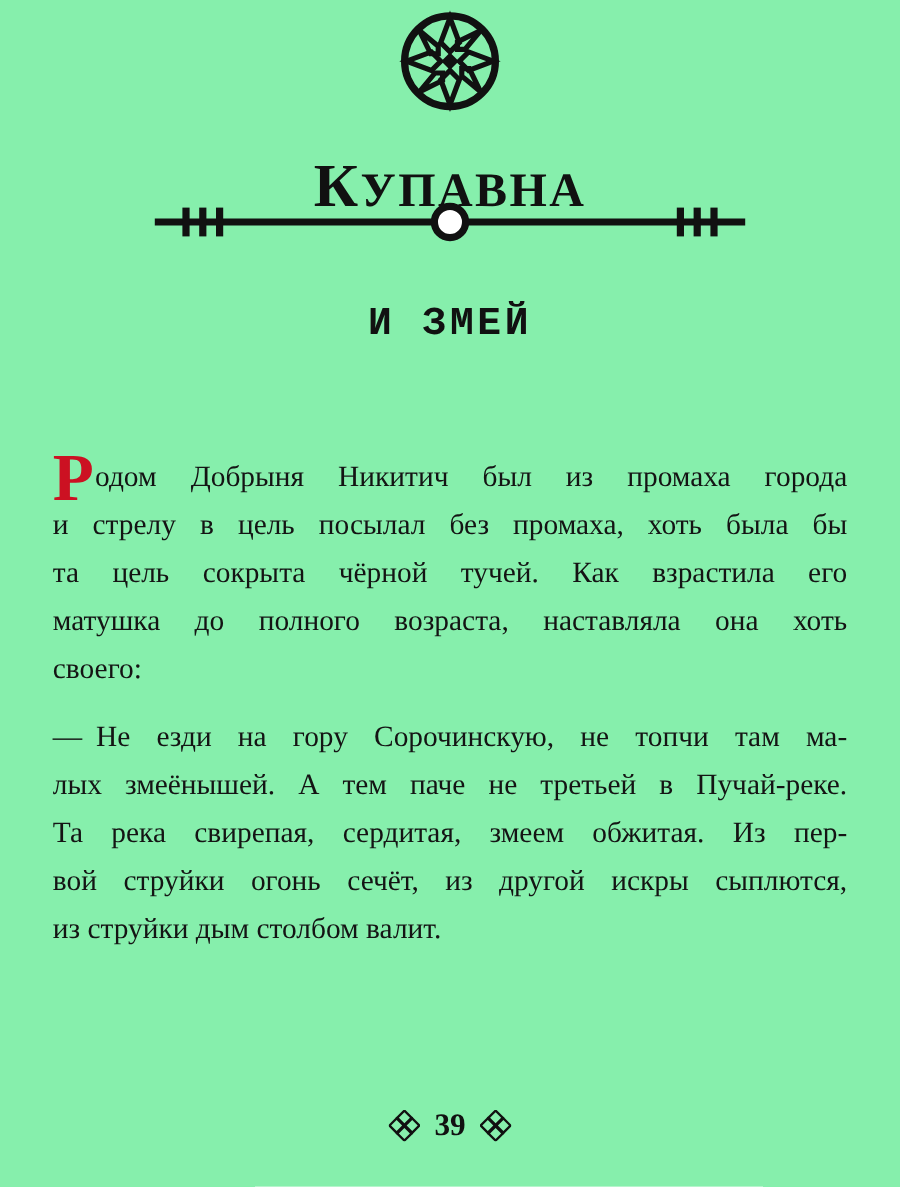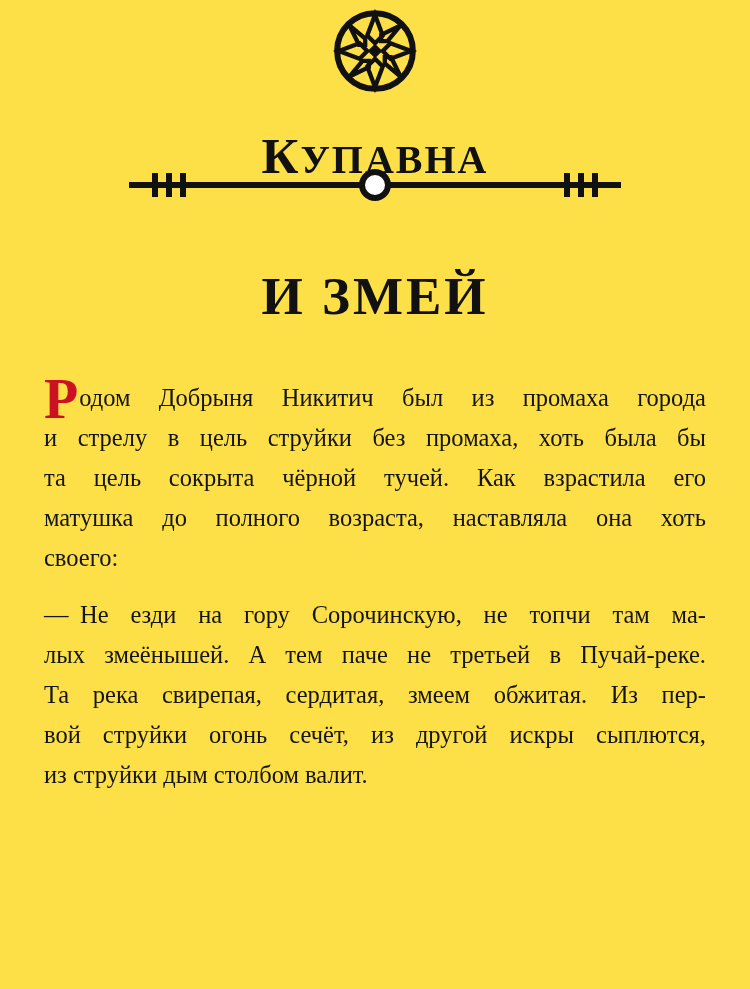--- a/index.html
+++ b/index.html
@@ -4,21 +4,21 @@
 <style>
   html, body {
     margin: 0;
     padding: 0;
     background: #ffffff;
   }
   .page {
     position: relative;
     width: 750px;
     height: 989px;
-    background: #fde047;
+    background: #86efac;
     overflow: hidden;
     font-family: "Liberation Serif", "DejaVu Serif", serif;
     color: #111111;
   }
 
   
   .ornament-top {
     position: absolute;
     top: 8px;
     left: 0;
@@ -62,23 +62,23 @@
   }
   .divider svg { display: block; }
 
   
   .chapter-subtitle {
     position: absolute;
     top: 226px;
     left: 0;
     width: 100%;
     text-align: center;
-    font-family: Liberation Serif, serif;
-    font-weight: bold;
-    font-size: 53px;
+    font-family: Liberation Mono, monospace;
+    font-weight: bold;
+    font-size: 33px;
     line-height: 1;
     letter-spacing: 3px;
     color: #111111;
     white-space: nowrap;
   }
 
   
   .body-block {
     position: absolute;
     top: 378px;
@@ -192,30 +192,49 @@
     </svg>
   </div>
 
   <h2 class="chapter-subtitle">И ЗМЕЙ</h2>
 
   <div class="body-block">
 
     <p class="para first">
       <span class="dropcap">Р</span>
       <span class="ln">одом Добрыня Никитич был из промаха города</span>
-      <span class="ln">и стрелу в цель струйки без промаха, хоть была бы</span>
+      <span class="ln">и стрелу в цель посылал без промаха, хоть была бы</span>
       <span class="ln">та цель сокрыта чёрной тучей. Как взрастила его</span>
       <span class="ln">матушка до полного возраста, наставляла она хоть</span>
       <span class="ln last">своего:</span>
     </p>
 
     <p class="para second">
       <span class="ln"><span class="indent-dash">—</span><span>Не езди на гору Сорочинскую, не топчи там ма-</span></span>
       <span class="ln">лых змеёнышей. А тем паче не третьей в Пучай-реке.</span>
       <span class="ln">Та река свирепая, сердитая, змеем обжитая. Из пер-</span>
       <span class="ln">вой струйки огонь сечёт, из другой искры сыплются,</span>
       <span class="ln last">из струйки дым столбом валит.</span>
     </p>
 
   </div>
 
+  <div class="folio">
+    <svg width="26" height="26" viewBox="0 0 40 40" aria-hidden="true">
+      <g fill="none" stroke="#111111" stroke-width="3">
+        <rect x="13.5" y="3.5" width="13" height="13" transform="rotate(45 20 10)"></rect>
+        <rect x="13.5" y="23.5" width="13" height="13" transform="rotate(45 20 30)"></rect>
+        <rect x="3.5" y="13.5" width="13" height="13" transform="rotate(45 10 20)"></rect>
+        <rect x="23.5" y="13.5" width="13" height="13" transform="rotate(45 30 20)"></rect>
+      </g>
+    </svg>
+    <span class="folio-num">39</span>
+    <svg width="26" height="26" viewBox="0 0 40 40" aria-hidden="true">
+      <g fill="none" stroke="#111111" stroke-width="3">
+        <rect x="13.5" y="3.5" width="13" height="13" transform="rotate(45 20 10)"></rect>
+        <rect x="13.5" y="23.5" width="13" height="13" transform="rotate(45 20 30)"></rect>
+        <rect x="3.5" y="13.5" width="13" height="13" transform="rotate(45 10 20)"></rect>
+        <rect x="23.5" y="13.5" width="13" height="13" transform="rotate(45 30 20)"></rect>
+      </g>
+    </svg>
+  </div>
 
 </div>
 
 </body></html>

